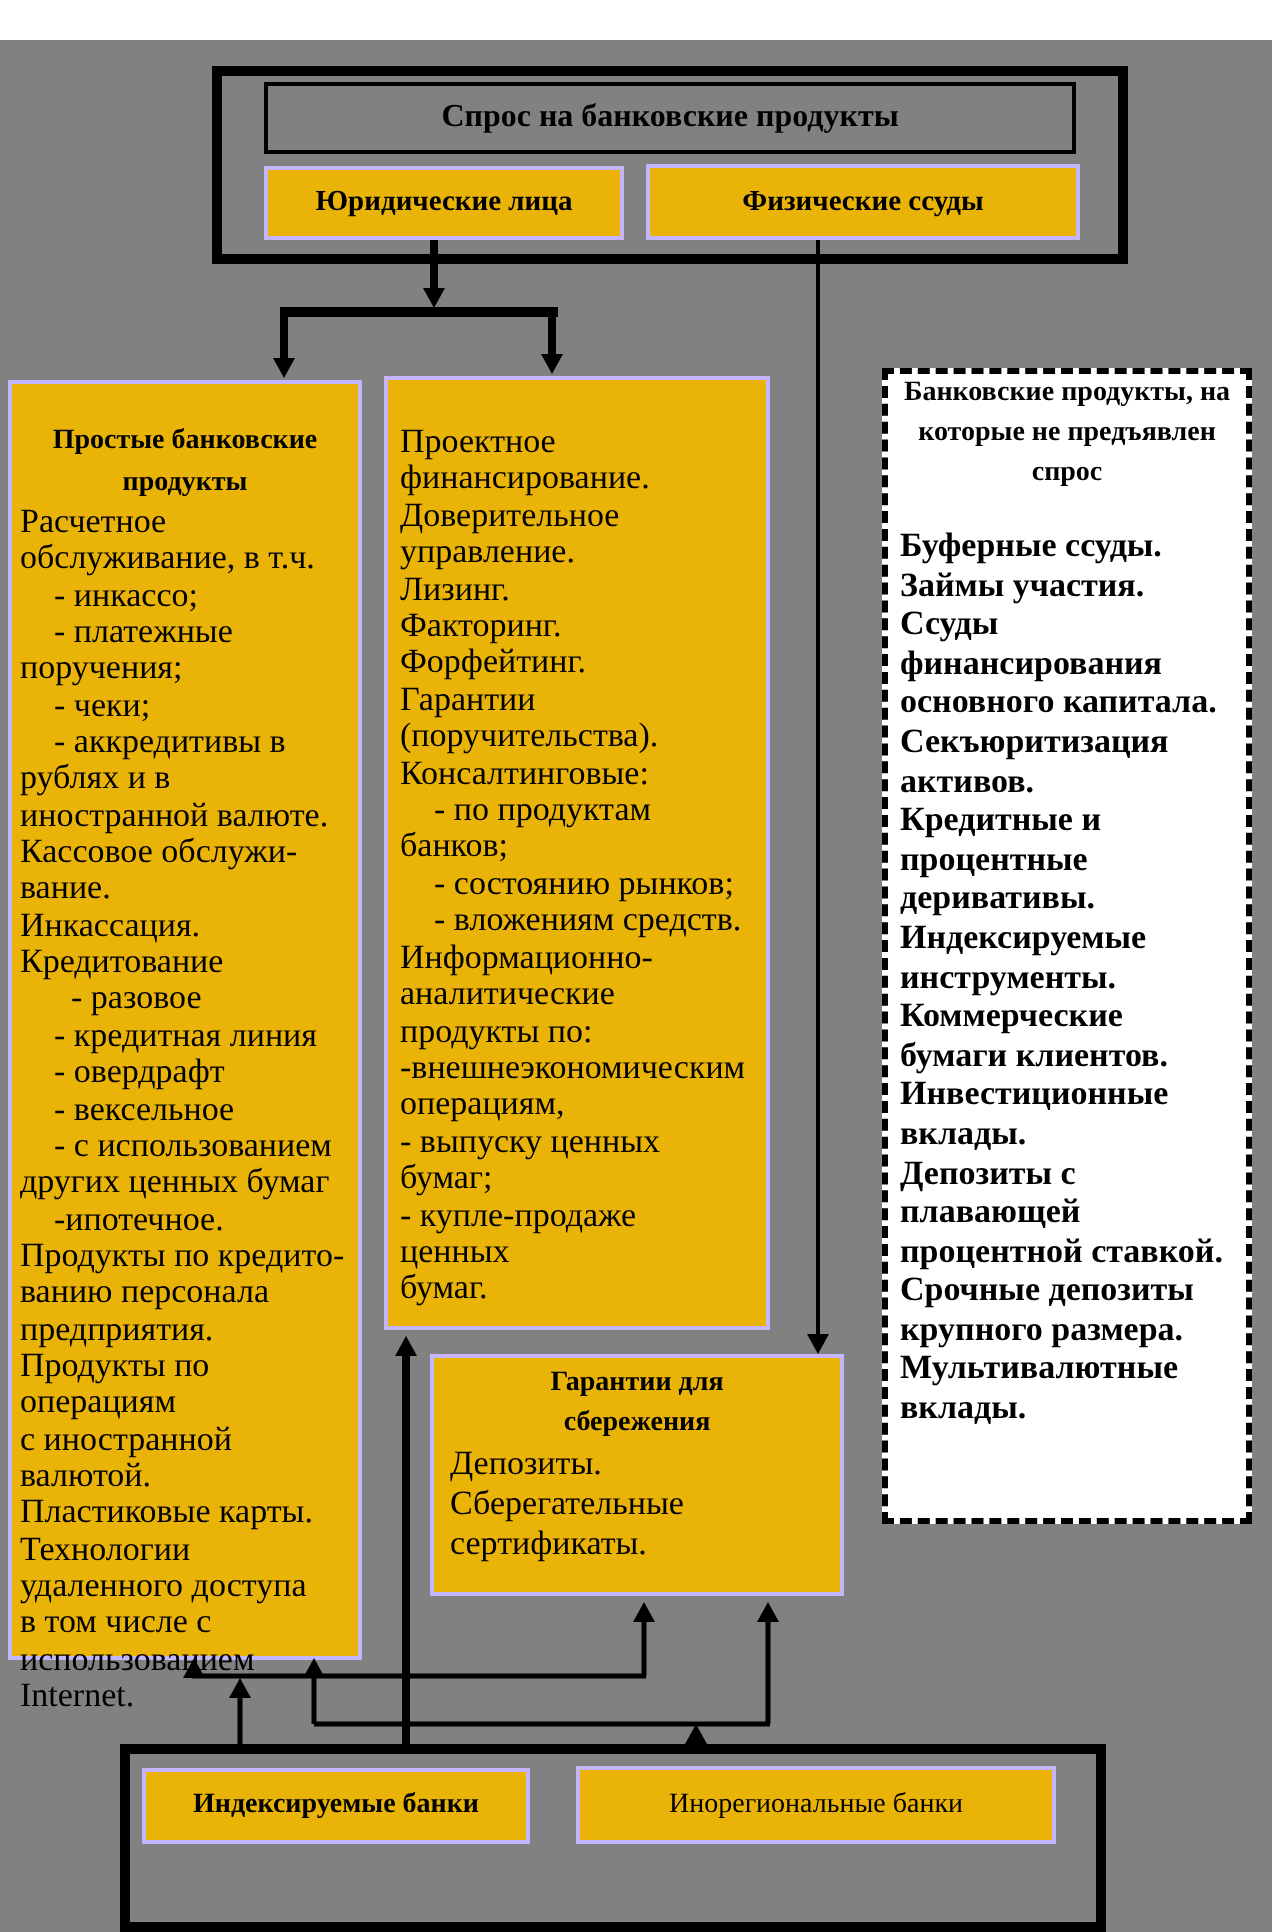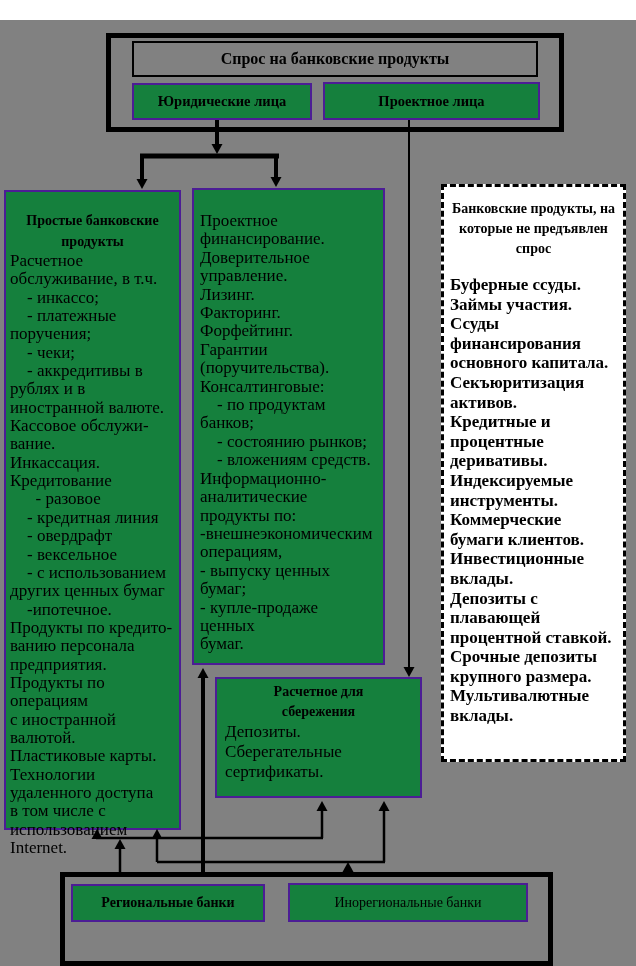--- a/index.html
+++ b/index.html
@@ -6,42 +6,42 @@
   .canvas{
     position:relative;
     width:636px;height:966px;
     background:#818181;
     font-family:"Liberation Serif", serif;
     color:#000;
     overflow:hidden;
     margin-top:20px;
   }
   .abs{position:absolute;box-sizing:border-box;}
-  .whitebox{background:#15803d;border:2px solid #4c1d95;}
+  .whitebox{background:#eab308;border:2px solid #c4b5fd;}
   .graybox{background:#818181;border:2px solid #000;}
   .thick{border:5px solid #000;}
 
   
   #top-outer{left:106px;top:13px;width:458px;height:99px;background:#818181;}
   #demand-title{left:21px;top:3px;width:406px;height:36px;
     font-weight:bold;font-size:16px;text-align:center;line-height:32px;}
   #legal-box{left:21px;top:45px;width:180px;height:37px;
     font-weight:bold;font-size:14.5px;display:flex;align-items:center;justify-content:center;}
   #individuals-box{left:212px;top:44px;width:217px;height:38px;
     font-weight:bold;font-size:14.5px;display:flex;align-items:center;justify-content:center;}
 
   
   .col-title{font-weight:bold;font-size:14px;line-height:21px;text-align:center;}
   .col-body{font-size:17px;white-space:pre-wrap;}
   #left-col{left:4px;top:170px;width:177px;height:640px;padding:18px 4px;}
   #left-col .col-body{line-height:18.35px;}
   #mid-col{left:192px;top:168px;width:193px;height:477px;padding:3px 6px;}
   #mid-col .col-body{line-height:18.4px;margin-top:19px;}
   #right-col{left:441px;top:164px;width:185px;height:578px;
-    background:#fff;border:3px dashed #000;padding:12px 6px;}
+    background:#fff;border:3px dashed #000;padding:0 6px;}
   #right-col .col-title{line-height:20px;}
   #right-col .col-body{line-height:19.6px;margin-top:16px;font-weight:bold;}
   #savings-box{left:215px;top:657px;width:207px;height:121px;padding:3px 8px;}
   #savings-box .col-title{line-height:20px;max-width:130px;margin:0 auto;}
   #savings-box .col-body{line-height:20px;}
 
   
   #bottom-outer{left:60px;top:852px;width:493px;height:94px;background:#818181;}
   #regional-box{left:6px;top:7px;width:194px;height:38px;
     font-weight:bold;font-size:14px;display:flex;align-items:center;justify-content:center;}
@@ -55,21 +55,21 @@
   #connectors polygon{fill:#000;stroke:none;}
 </style>
 </head>
 <body>
 
 <div class="canvas">
 
   <div class="abs thick" id="top-outer">
     <div class="abs graybox" id="demand-title">Спрос на банковские продукты</div>
     <div class="abs whitebox" id="legal-box">Юридические лица</div>
-    <div class="abs whitebox" id="individuals-box">Проектное лица</div>
+    <div class="abs whitebox" id="individuals-box">Физические ссуды</div>
   </div>
 
   <div class="abs whitebox" id="left-col">
     <div class="col-title">Простые банковские продукты</div>
     <div class="col-body">Расчетное
 обслуживание, в т.ч.
     - инкассо;
     - платежные
 поручения;
     - чеки;
@@ -146,28 +146,28 @@
 Депозиты с
 плавающей
 процентной ставкой.
 Срочные депозиты
 крупного размера.
 Мультивалютные
 вклады.</div>
   </div>
 
   <div class="abs whitebox" id="savings-box">
-    <div class="col-title">Расчетное для сбережения</div>
+    <div class="col-title">Гарантии для сбережения</div>
     <div class="col-body">Депозиты.
 Сберегательные
 сертификаты.</div>
   </div>
 
   <div class="abs thick" id="bottom-outer">
-    <div class="abs whitebox" id="regional-box">Региональные банки</div>
+    <div class="abs whitebox" id="regional-box">Индексируемые банки</div>
     <div class="abs whitebox" id="inoregional-box">Инорегиональные банки</div>
   </div>
 
   <svg id="connectors" width="636" height="966">
 
     <g>
       <line x1="217" y1="100" x2="217" y2="125" stroke-width="4"></line>
       <polygon points="217,134 211.5,124 222.5,124"></polygon>
       <line x1="140" y1="136" x2="279" y2="136" stroke-width="5"></line>
       <line x1="142" y1="134" x2="142" y2="160" stroke-width="4"></line>

